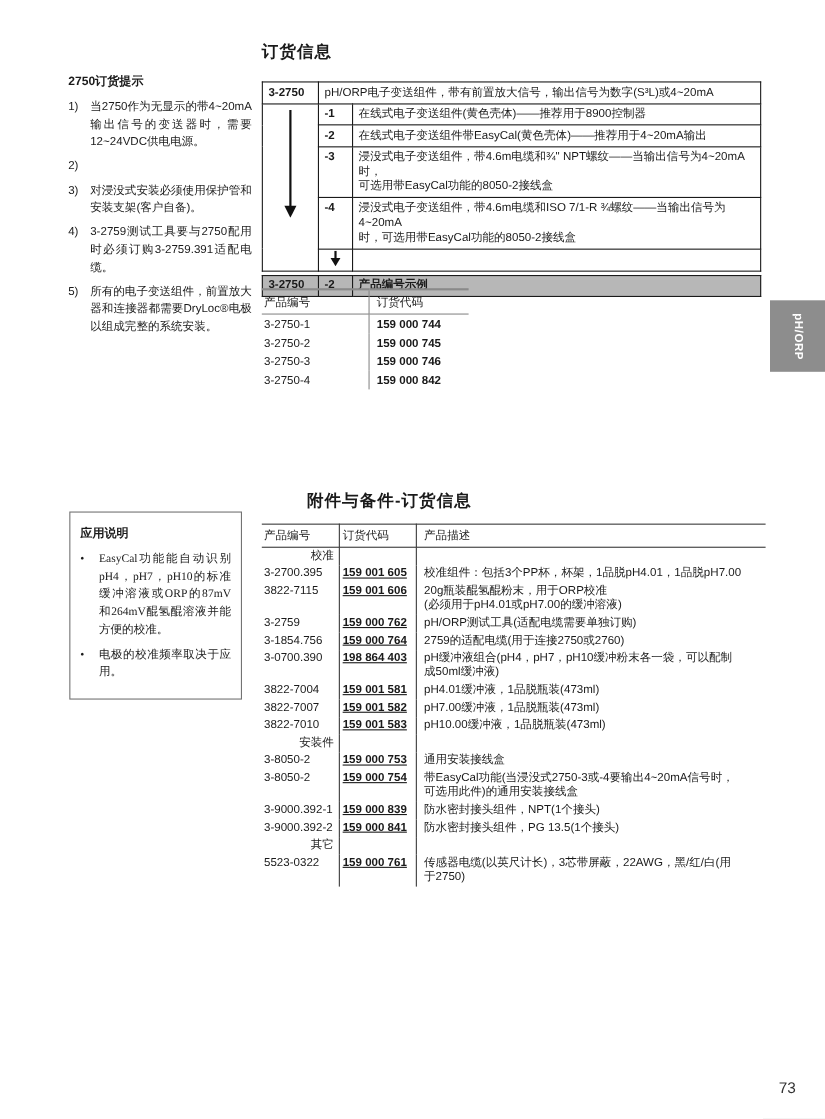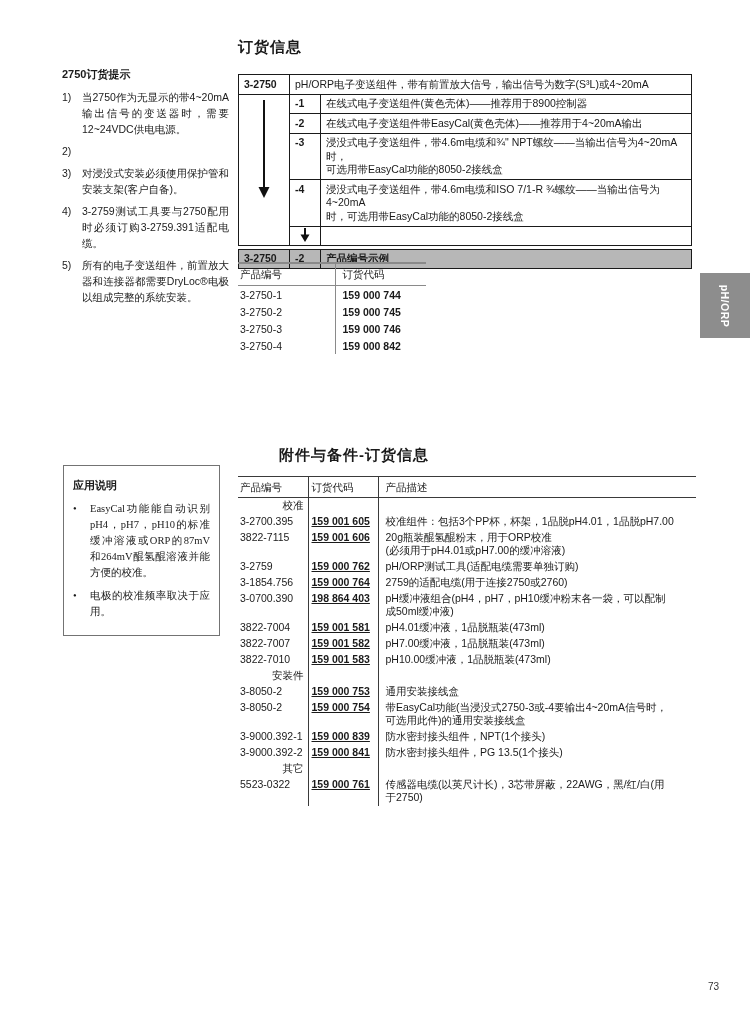--- a/index.html
+++ b/index.html
@@ -65,21 +65,21 @@
   table.acc tr.cat td { font-weight:normal;text-align:right; }
 
   
   .side-tab { left:700px; top:273px; width:50px; height:65px; background:#8d8d8d;
     display:flex; align-items:center; justify-content:center; }
   .side-tab span { transform:rotate(90deg); color:#ffffff; font-weight:bold;
     font-size:10.5px; letter-spacing:.5px; white-space:nowrap; }
 
   
   .logo { left:47px; top:1026px; font-size:17px; font-weight:bold; letter-spacing:-.5px; }
-  .pagenum { left:708px; top:981px; font-size:10px; color:#333;text-align:right; }
+  .pagenum { left:708px; top:981px; font-size:14px; color:#333;text-align:right; }
 </style>
 </head>
 <body>
 
 <div class="page">
 
   <div class="abs notes">
     <div class="notes-title">2750订货提示</div>
     <div id="notes-list">
         <div class="note">

